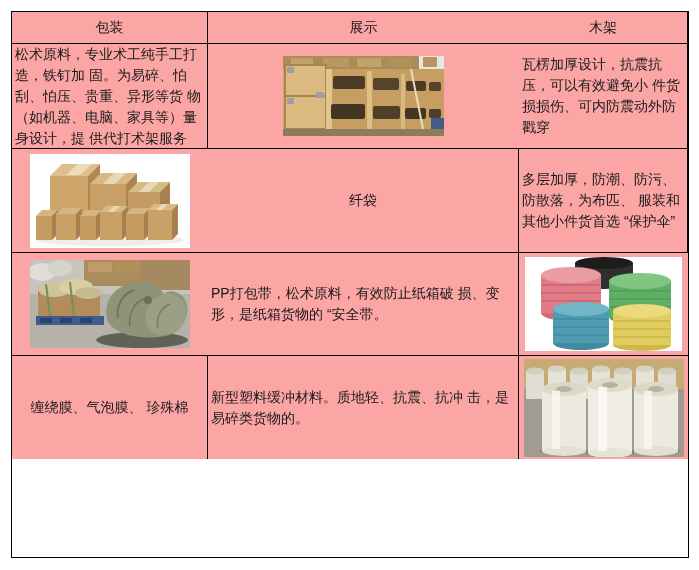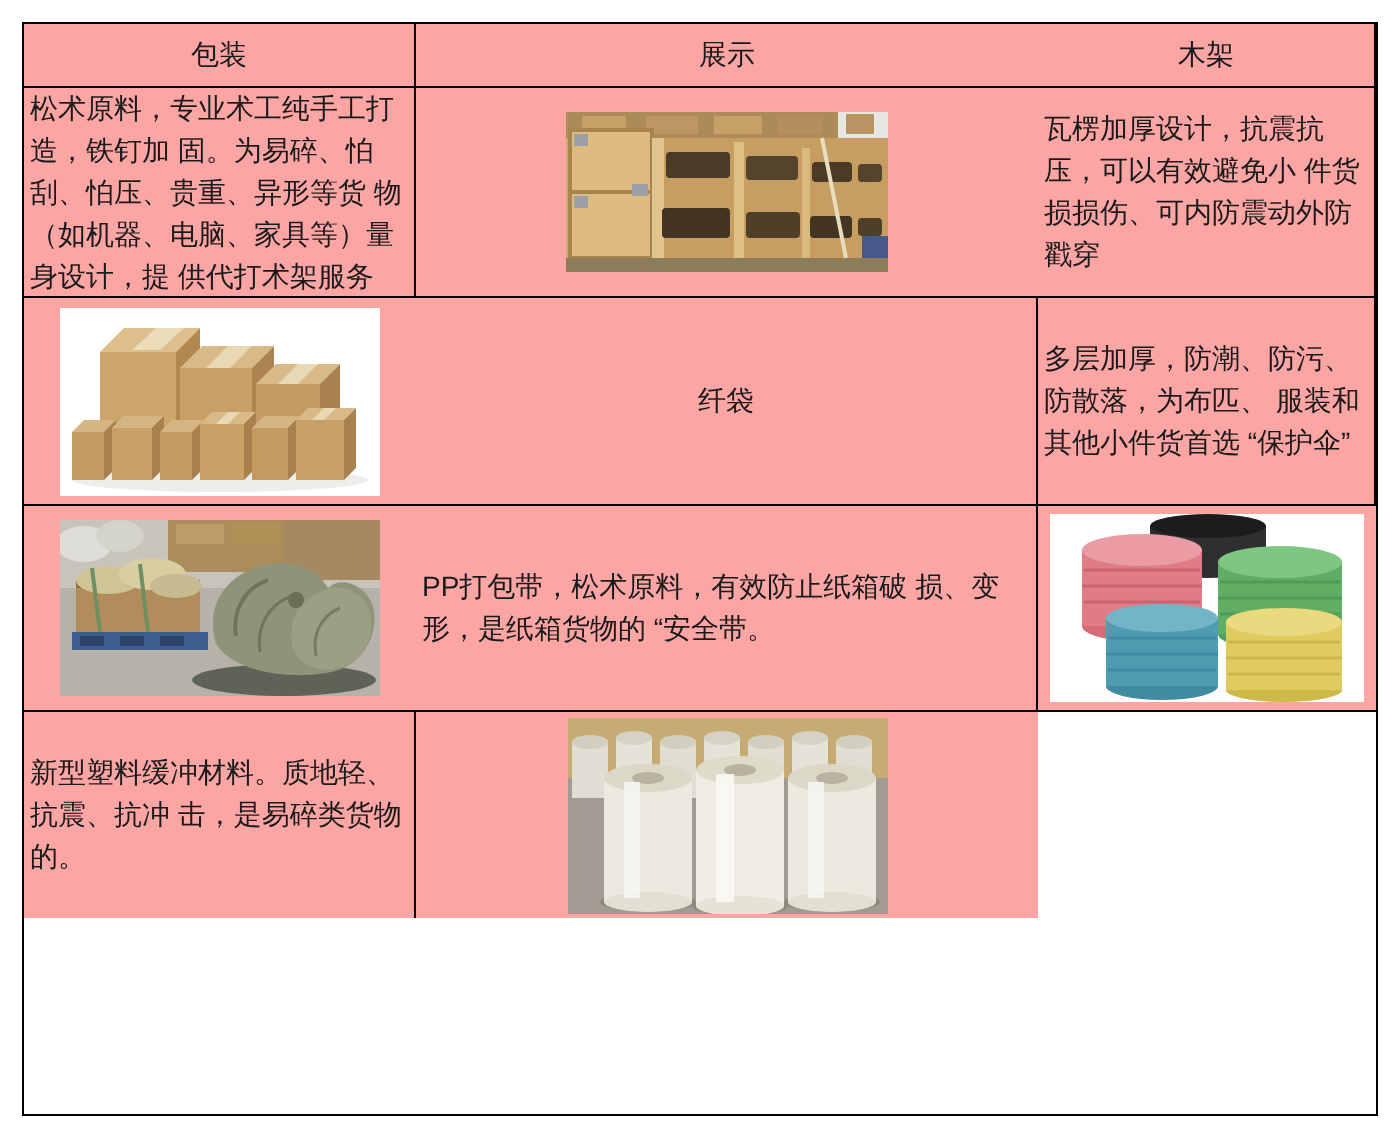--- a/index.html
+++ b/index.html
@@ -203,20 +203,21 @@
         <ellipse cx="117" cy="88" rx="29" ry="6" fill="#cdb94a"></ellipse>
         <rect x="88" y="54" width="58" height="34" fill="#dfcb5e"></rect>
         <ellipse cx="117" cy="54" rx="29" ry="7" fill="#ead97e"></ellipse>
         <line x1="89" y1="64" x2="145" y2="64" stroke="#c6b248" stroke-width="1.5" opacity=".8"></line>
         <line x1="88" y1="72" x2="146" y2="72" stroke="#c6b248" stroke-width="1.5" opacity=".8"></line>
         <line x1="89" y1="80" x2="145" y2="80" stroke="#c6b248" stroke-width="1.5" opacity=".8"></line>
       </g>
     </svg>
   </div>
 
+  <div class="cell c-pkg nb">缠绕膜、气泡膜、 珍殊棉</div>
   <div class="cell c-fn nb">
     <div class="fn-text">新型塑料缓冲材料。质地轻、抗震、抗冲 击，是易碎类货物的。</div>
   </div>
   <div class="cell c-img nr nb">
     <svg width="160" height="98" viewBox="0 0 160 98" role="img" aria-label="成排的白色缠绕膜卷照片">
       <rect width="160" height="98" fill="#a19b91"></rect>
       <rect x="0" y="0" width="160" height="30" fill="#c7ab74"></rect>
       <g>
         <g>
             <rect x="2" y="12" width="18" height="28" fill="#e0ddd2"></rect>

